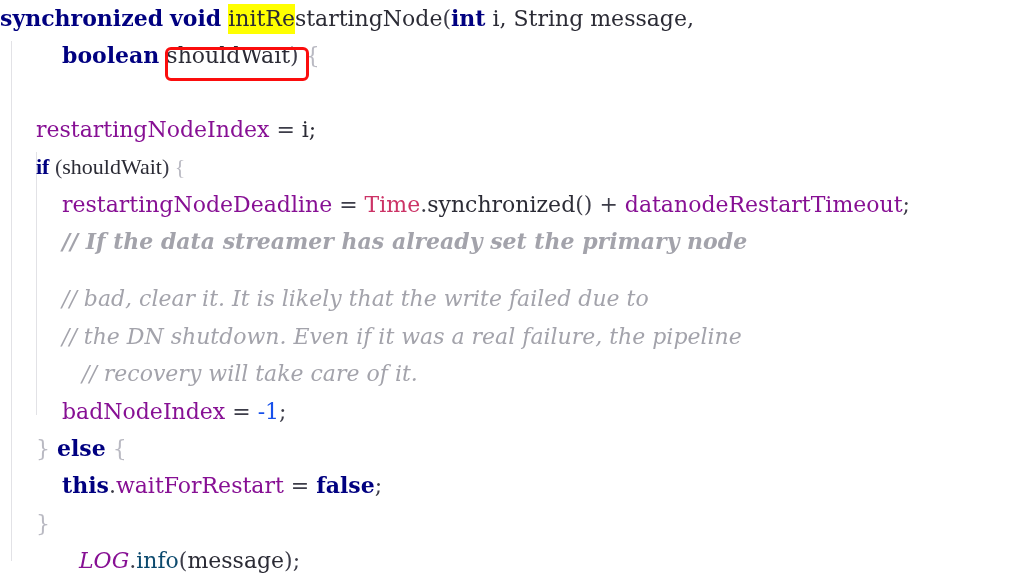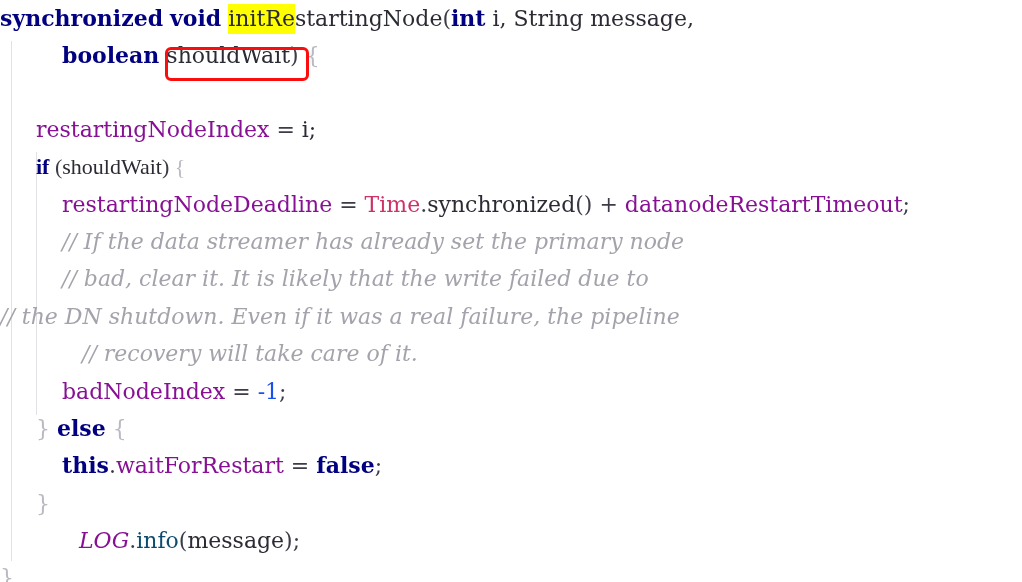--- a/index.html
+++ b/index.html
@@ -84,23 +84,23 @@
       <div class="indent-guide" style="left: 11px; top: 41px; height: 520px;"></div>
       <div class="indent-guide" style="left: 36px; top: 152px; height: 263px;"></div>
     </div>
 
   <div class="code-lines" id="code-lines">
       <div class="code-line" style="padding-left: 0px;"><span class="t-kw">synchronized</span><span class="t-plain"> </span><span class="t-kw">void</span><span class="t-plain"> </span><span class="t-plain hl-yellow" style="background: rgb(255, 255, 0);">initRe</span><span class="t-plain">startingNode</span><span class="t-punct">(</span><span class="t-kw">int</span><span class="t-plain"> i, </span><span class="t-plain">String</span><span class="t-plain"> message,</span></div>
       <div class="code-line" style="padding-left: 62px;"><span class="t-kw">boolean</span><span class="t-plain"> </span><span class="t-plain">shouldWait</span><span class="t-punct">)</span><span class="t-plain"> </span><span class="t-brace">{</span></div>
       <div class="code-line" style="padding-left: 36px; margin-top: 36px;"><span class="t-field">restartingNodeIndex</span><span class="t-punct"> = </span><span class="t-plain">i;</span></div>
       <div class="code-line" style="padding-left: 36px; font-family: Liberation Serif, serif;"><span class="t-kw">if</span><span class="t-plain"> </span><span class="t-punct">(</span><span class="t-plain">shouldWait</span><span class="t-punct">)</span><span class="t-plain"> </span><span class="t-brace">{</span></div>
       <div class="code-line" style="padding-left: 62px;"><span class="t-field">restartingNodeDeadline</span><span class="t-punct"> = </span><span class="t-class">Time</span><span class="t-punct">.</span><span class="t-plain">synchronized</span><span class="t-punct">()</span><span class="t-punct"> + </span><span class="t-field">datanodeRestartTimeout</span><span class="t-punct">;</span></div>
-      <div class="code-line" style="padding-left: 62px;"><span class="t-comment">// If the data streamer has already set the primary node</span></div>
-      <div class="code-line" style="padding-left: 62px;"><span class="t-comment">// bad, clear it. It is likely that the write failed due to</span></div>
-      <div class="code-line" style=""><span class="t-comment">// the DN shutdown. Even if it was a real failure, the pipeline</span></div>
+      <div class="code-line" style="padding-left: 62px; font-weight: bold;"><span class="t-comment">// If the data streamer has already set the primary node</span></div>
+      <div class="code-line" style="padding-left: 62px; margin-top: 20px;"><span class="t-comment">// bad, clear it. It is likely that the write failed due to</span></div>
+      <div class="code-line" style="padding-left: 62px;"><span class="t-comment">// the DN shutdown. Even if it was a real failure, the pipeline</span></div>
       <div class="code-line" style="padding-left: 62px; margin-left: 20px;"><span class="t-comment">// recovery will take care of it.</span></div>
       <div class="code-line" style="padding-left: 62px;"><span class="t-field">badNodeIndex</span><span class="t-punct"> = </span><span class="t-num">-1</span><span class="t-punct">;</span></div>
       <div class="code-line" style="padding-left: 36px;"><span class="t-brace">}</span><span class="t-plain"> </span><span class="t-kw">else</span><span class="t-plain"> </span><span class="t-brace">{</span></div>
       <div class="code-line" style="padding-left: 62px;"><span class="t-kw">this</span><span class="t-punct">.</span><span class="t-field">waitForRestart</span><span class="t-punct"> = </span><span class="t-kw">false</span><span class="t-punct">;</span></div>
       <div class="code-line" style="padding-left: 36px;"><span class="t-brace">}</span></div>
       <div class="code-line" style="padding-left: 36px;"><span class="t-static">LOG</span><span class="t-punct">.</span><span class="t-method">info</span><span class="t-punct">(</span><span class="t-plain">message</span><span class="t-punct">)</span><span class="t-punct">;</span></div>
       <div class="code-line" style="padding-left: 0px;"><span class="t-brace">}</span></div>
     </div>
 
   <div id="boxed-shouldwait" style="border-color: rgb(251, 13, 13);"></div>

